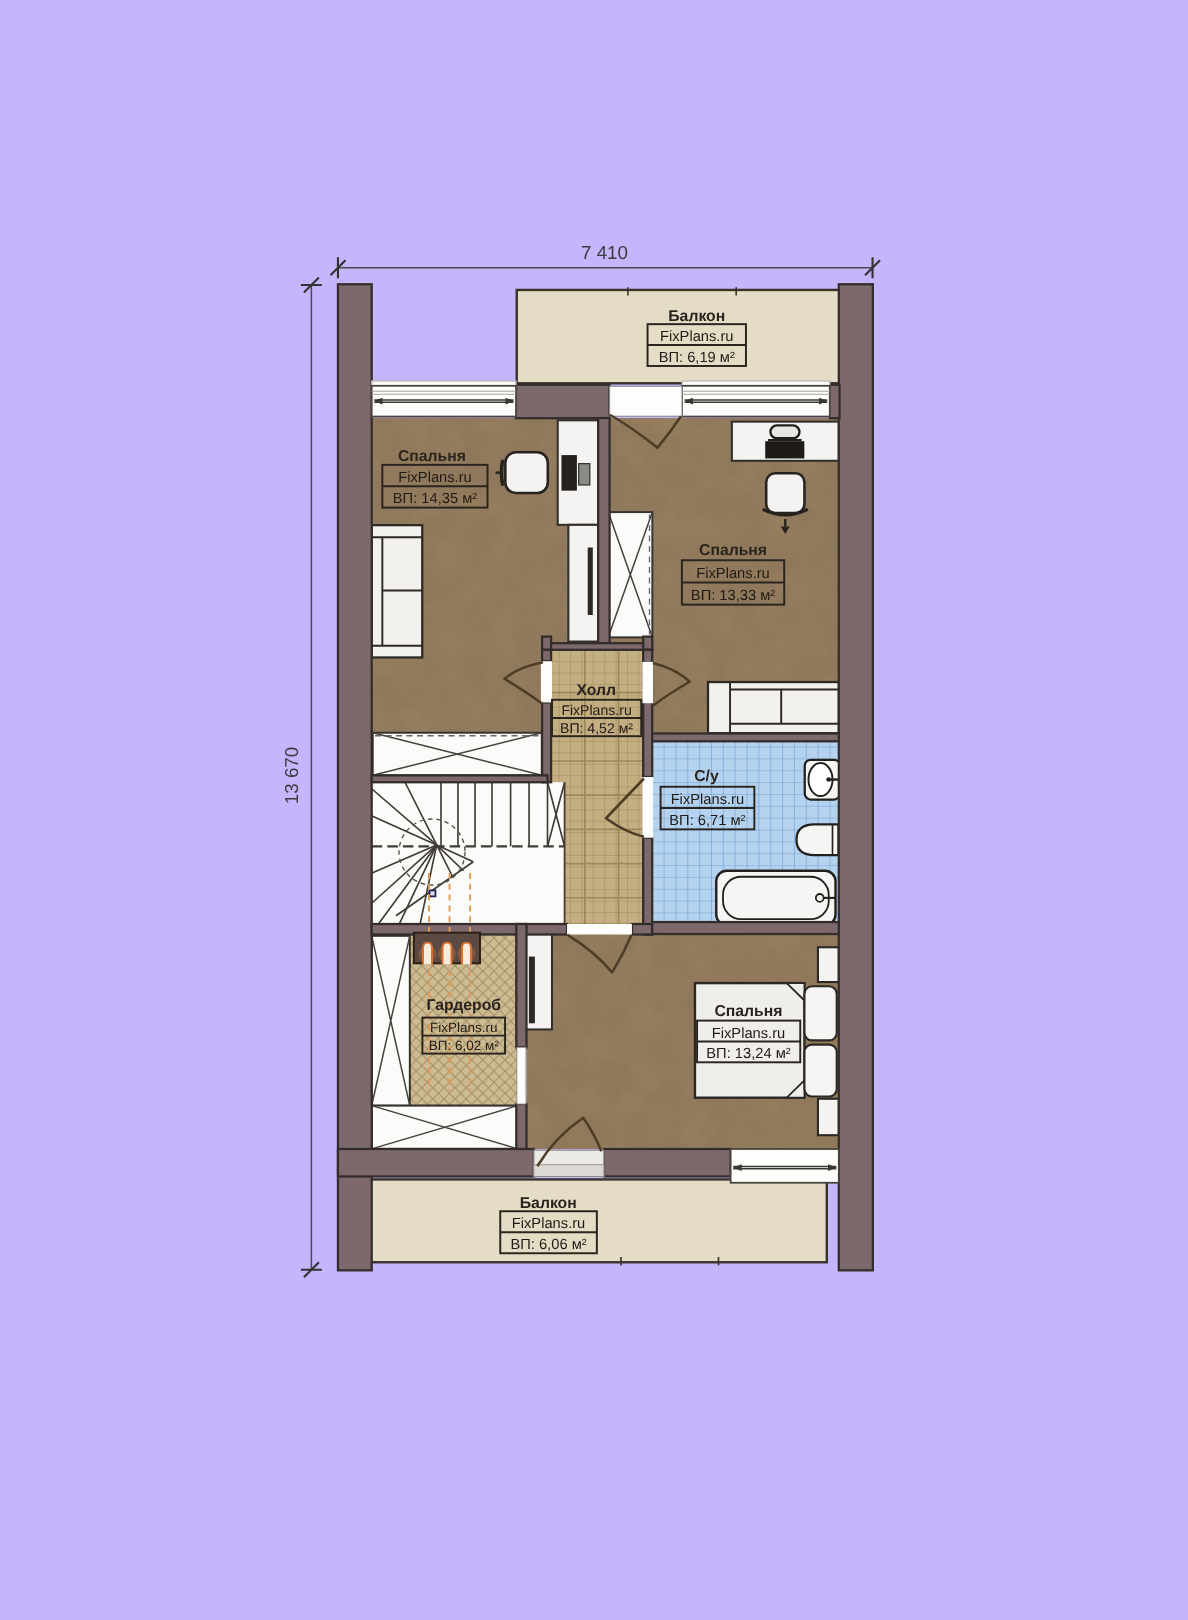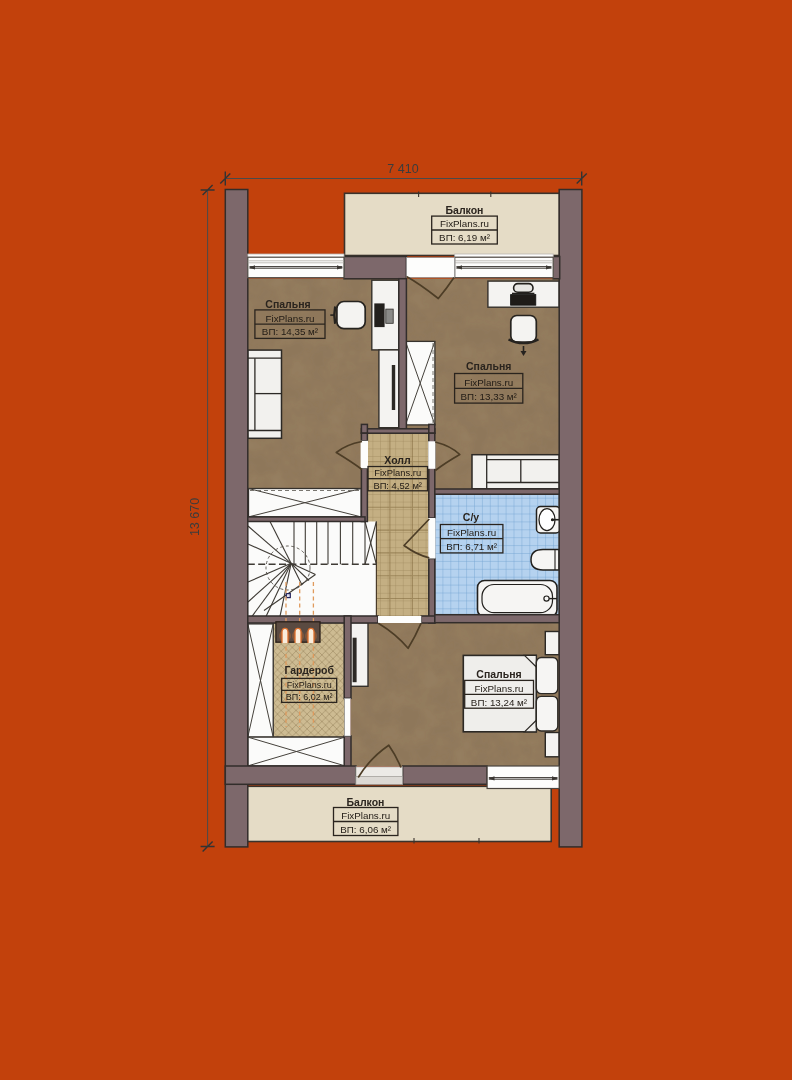--- a/index.html
+++ b/index.html
@@ -1,16 +1,16 @@
 <!DOCTYPE html>
 <html><head>
 <meta charset="utf-8">
 <style>
 html,body{margin:0;padding:0;background:#ffffff;}
-#page{position:relative;width:792px;height:1080px;background:#c2410c;overflow:hidden;}
+#page{position:relative;width:792px;height:1080px;background:#c4b5fd;overflow:hidden;}
 svg{display:block;}
 text{font-family:"Liberation Sans",sans-serif;}
 </style>
 </head>
 <body>
 <div id="page">
 <svg width="792" height="1080" viewBox="0 0 792 1080">
 <defs>
   <pattern id="hallTile" width="7.6" height="7.6" patternUnits="userSpaceOnUse">
     <rect width="7.6" height="7.6" fill="#c4af83"></rect>

